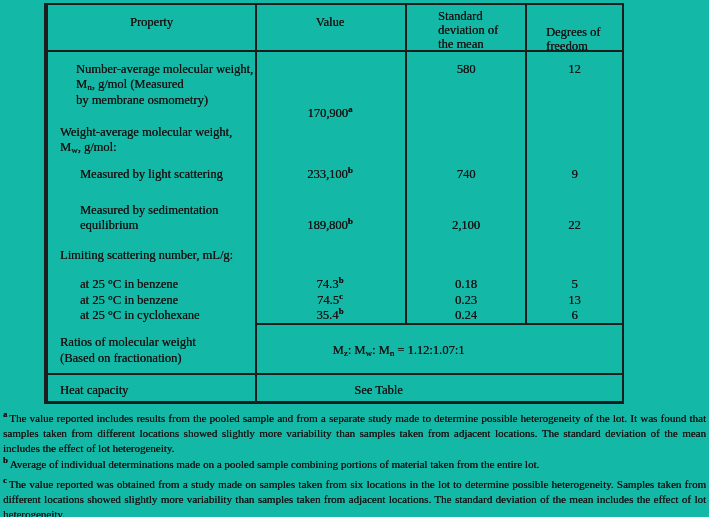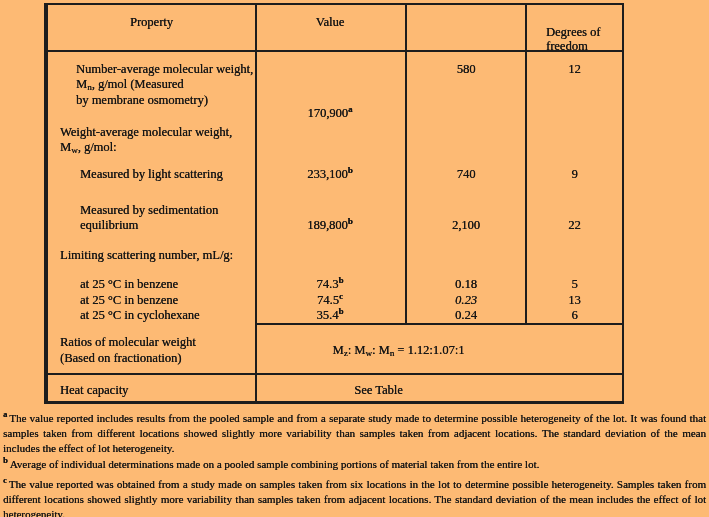--- a/index.html
+++ b/index.html
@@ -1,19 +1,19 @@
 <!DOCTYPE html>
 <html><head>
 <meta charset="utf-8">
 <style>
   html,body{margin:0;padding:0;}
   .page{
     position:relative;
     width:709px;height:517px;
-    background:#fdba74;
+    background:#14b8a6;
     font-family:"Liberation Serif","DejaVu Serif",serif;
     color:#161616;
     overflow:hidden;
     text-shadow:0.25px 0 0 currentColor;
   }
   .tbl{
     position:absolute;left:44px;top:3px;width:580px;height:401px;
     border:2px solid #1d1d1d;border-left-width:4px;border-bottom-width:3px;
     box-sizing:border-box;
   }
@@ -43,20 +43,21 @@
 
     <div class="line vline" style="left:207px;top:0;height:396px;"></div>
     <div class="line vline" style="left:357px;top:0;height:318px;"></div>
     <div class="line vline" style="left:477px;top:0;height:318px;"></div>
     <div class="line hline" style="left:0;top:45px;width:574px;"></div>
     <div class="line hline" style="left:207px;top:318px;width:367px;"></div>
     <div class="line hline" style="left:0;top:368px;width:574px;"></div>
 
     <div class="cell hdr ctr" style="left:0;width:207px;top:10px;">Property</div>
     <div class="cell hdr ctr" style="left:207px;width:150px;top:10px;">Value</div>
+    <div class="cell hdr" style="left:390px;width:75px;top:4px;">Standard deviation of the mean</div>
     <div class="cell hdr" style="left:498px;width:75px;top:20px;">Degrees of freedom</div>
 
     <div class="cell" style="left:12px;top:57px;width:200px;margin-left:16px;">
       <div class="pline">Number-average molecular weight,</div>
       <div class="pline"><span>M</span><sub>n</sub><span>, g/mol (Measured</span></div>
       <div class="pline">by membrane osmometry)</div>
     </div>
     <div class="cell ctr" style="left:207px;width:150px;top:57px;margin-top:44px;"><span>170,900</span><sup class="vsup">a</sup></div>
     <div class="cell ctr" style="left:359px;width:118px;top:57px;">580</div>
     <div class="cell ctr" style="left:479px;width:95px;top:57px;">12</div>
@@ -81,21 +82,21 @@
 
     <div class="cell pline" style="left:12px;top:243px;">Limiting scattering number, mL/g:</div>
 
     <div class="cell pline" style="left:32px;top:272px;">at 25 °C in benzene</div>
     <div class="cell ctr" style="left:207px;width:150px;top:272px;"><span>74.3</span><sup class="vsup">b</sup></div>
     <div class="cell ctr" style="left:359px;width:118px;top:272px;">0.18</div>
     <div class="cell ctr" style="left:479px;width:95px;top:272px;">5</div>
 
     <div class="cell pline" style="left:32px;top:288px;">at 25 °C in benzene</div>
     <div class="cell ctr" style="left:207px;width:150px;top:288px;"><span>74.5</span><sup class="vsup">c</sup></div>
-    <div class="cell ctr" style="left:359px;width:118px;top:288px;font-style:italic;">0.23</div>
+    <div class="cell ctr" style="left:359px;width:118px;top:288px;">0.23</div>
     <div class="cell ctr" style="left:479px;width:95px;top:288px;">13</div>
 
     <div class="cell pline" style="left:32px;top:303px;">at 25 °C in cyclohexane</div>
     <div class="cell ctr" style="left:207px;width:150px;top:303px;"><span>35.4</span><sup class="vsup">b</sup></div>
     <div class="cell ctr" style="left:359px;width:118px;top:303px;">0.24</div>
     <div class="cell ctr" style="left:479px;width:95px;top:303px;">6</div>
 
     <div class="cell visc" style="left:12px;top:330px;width:200px;">
       <div class="pline">Ratios of molecular weight</div>
       <div class="pline">(Based on fractionation)</div>

